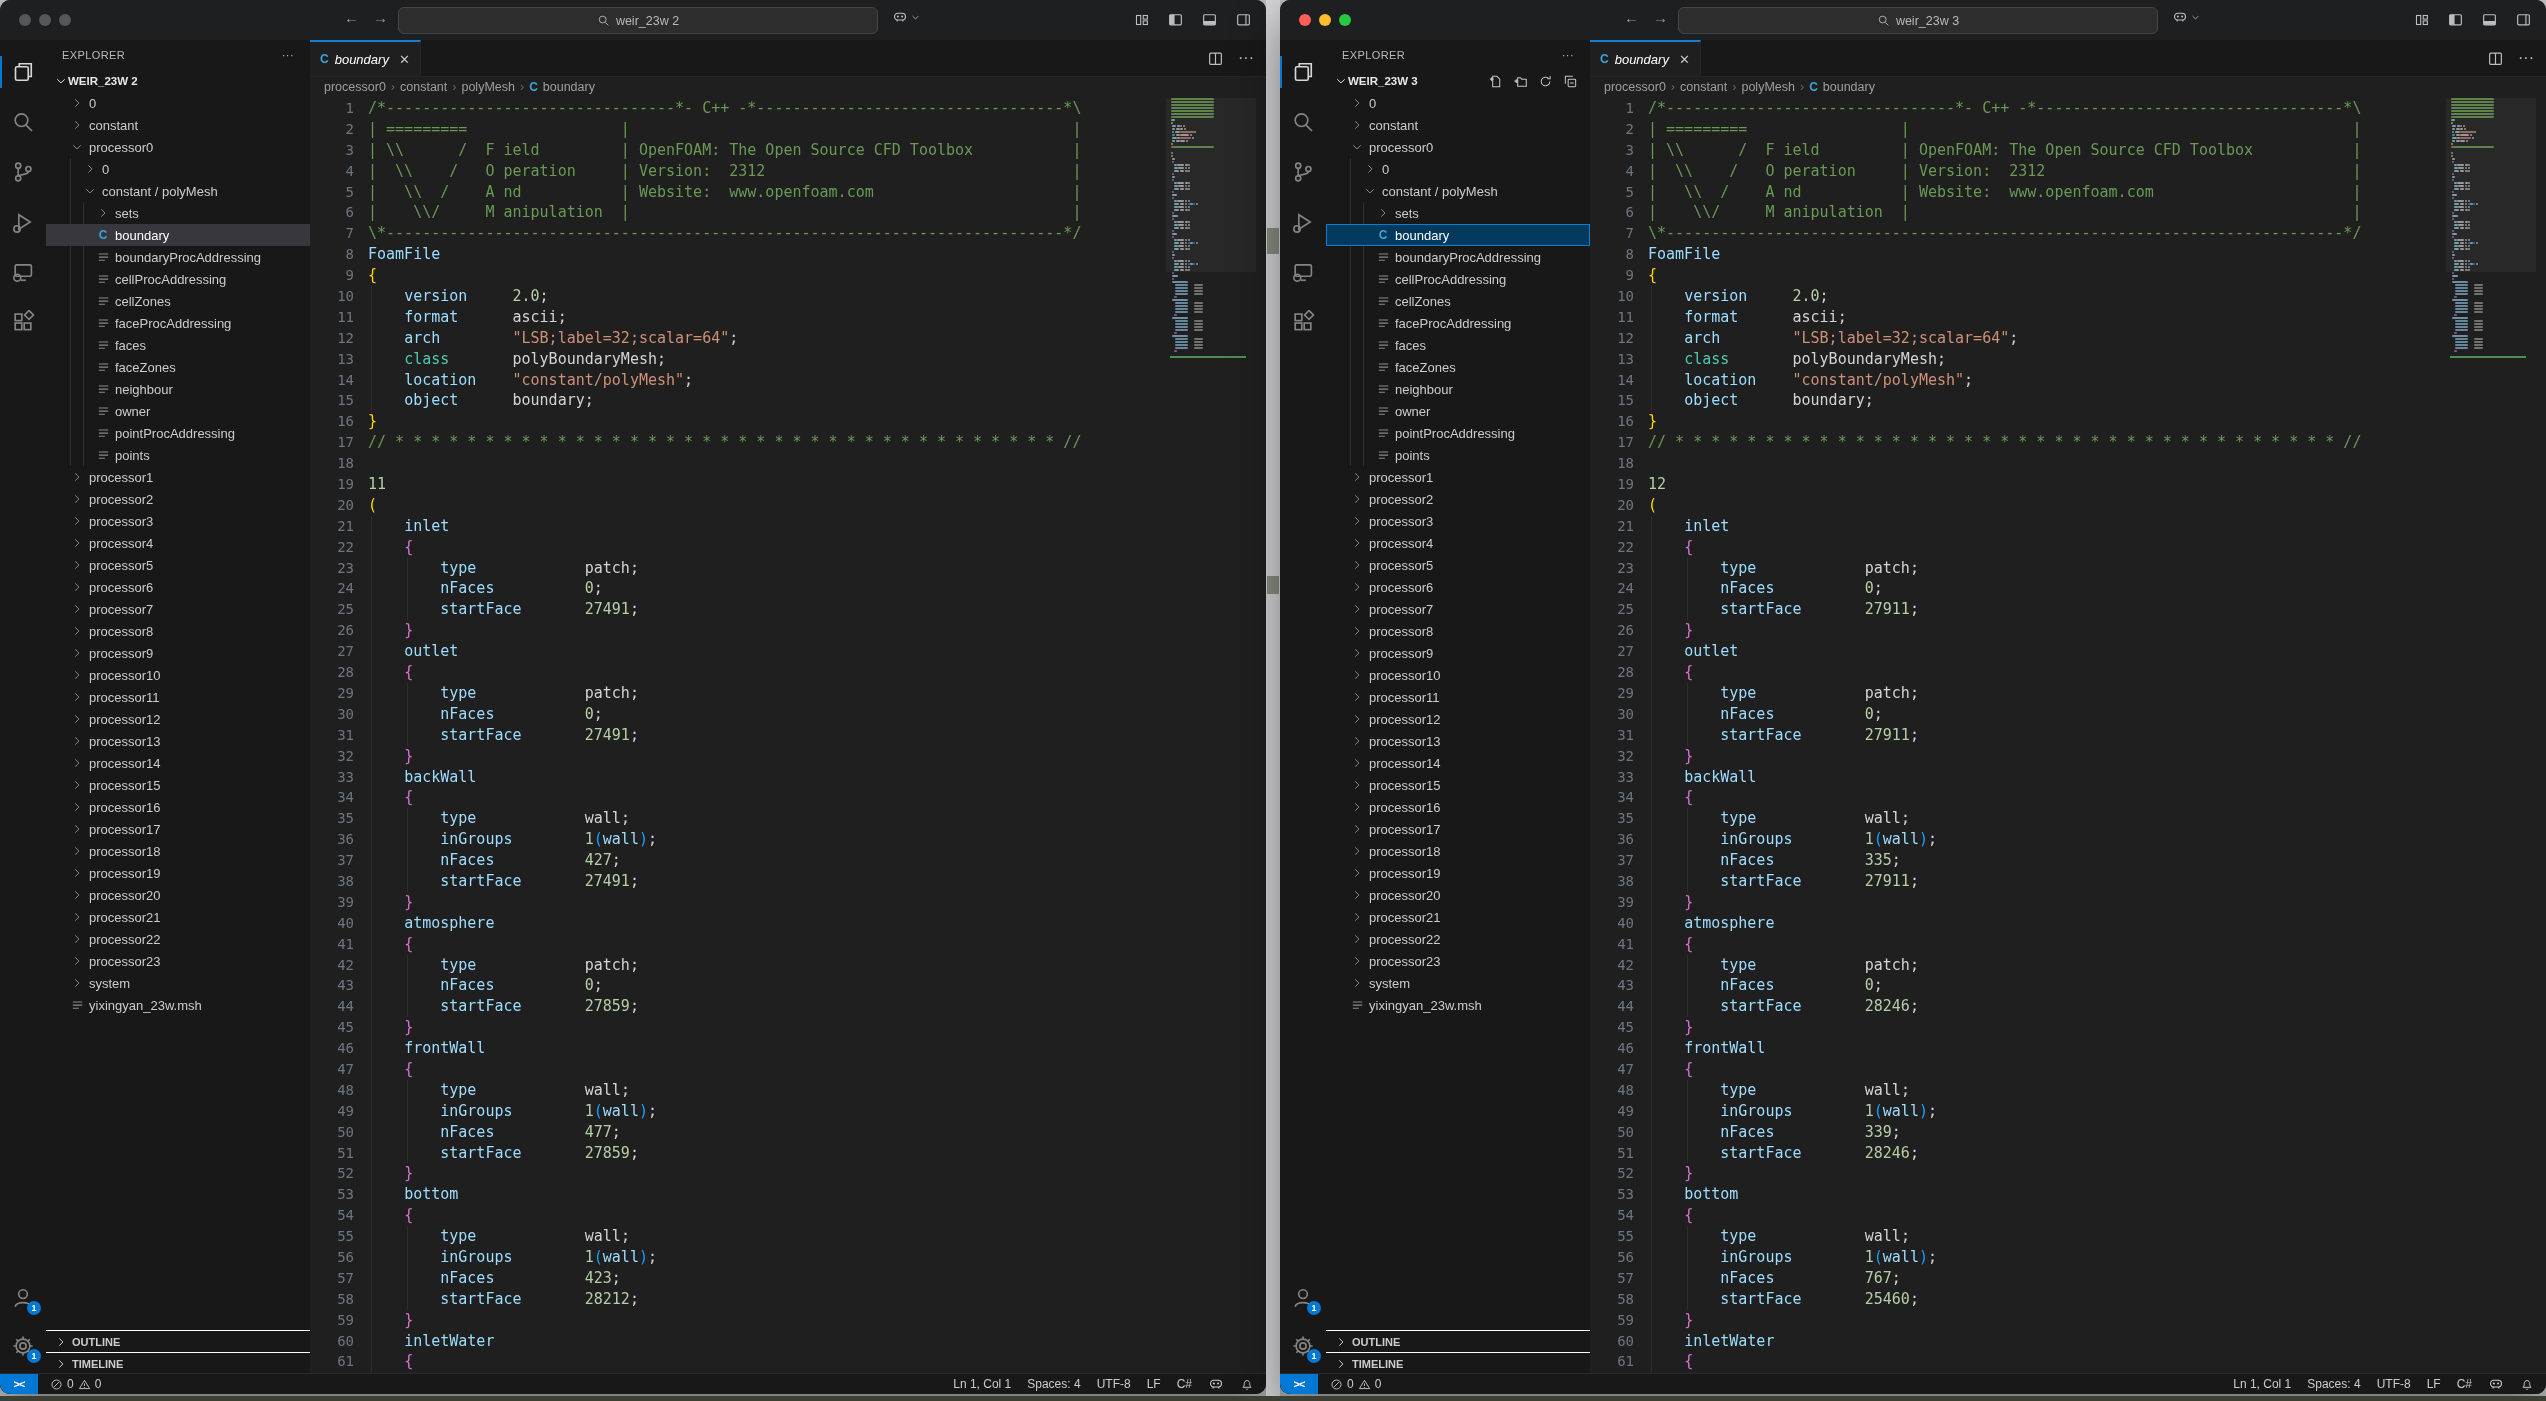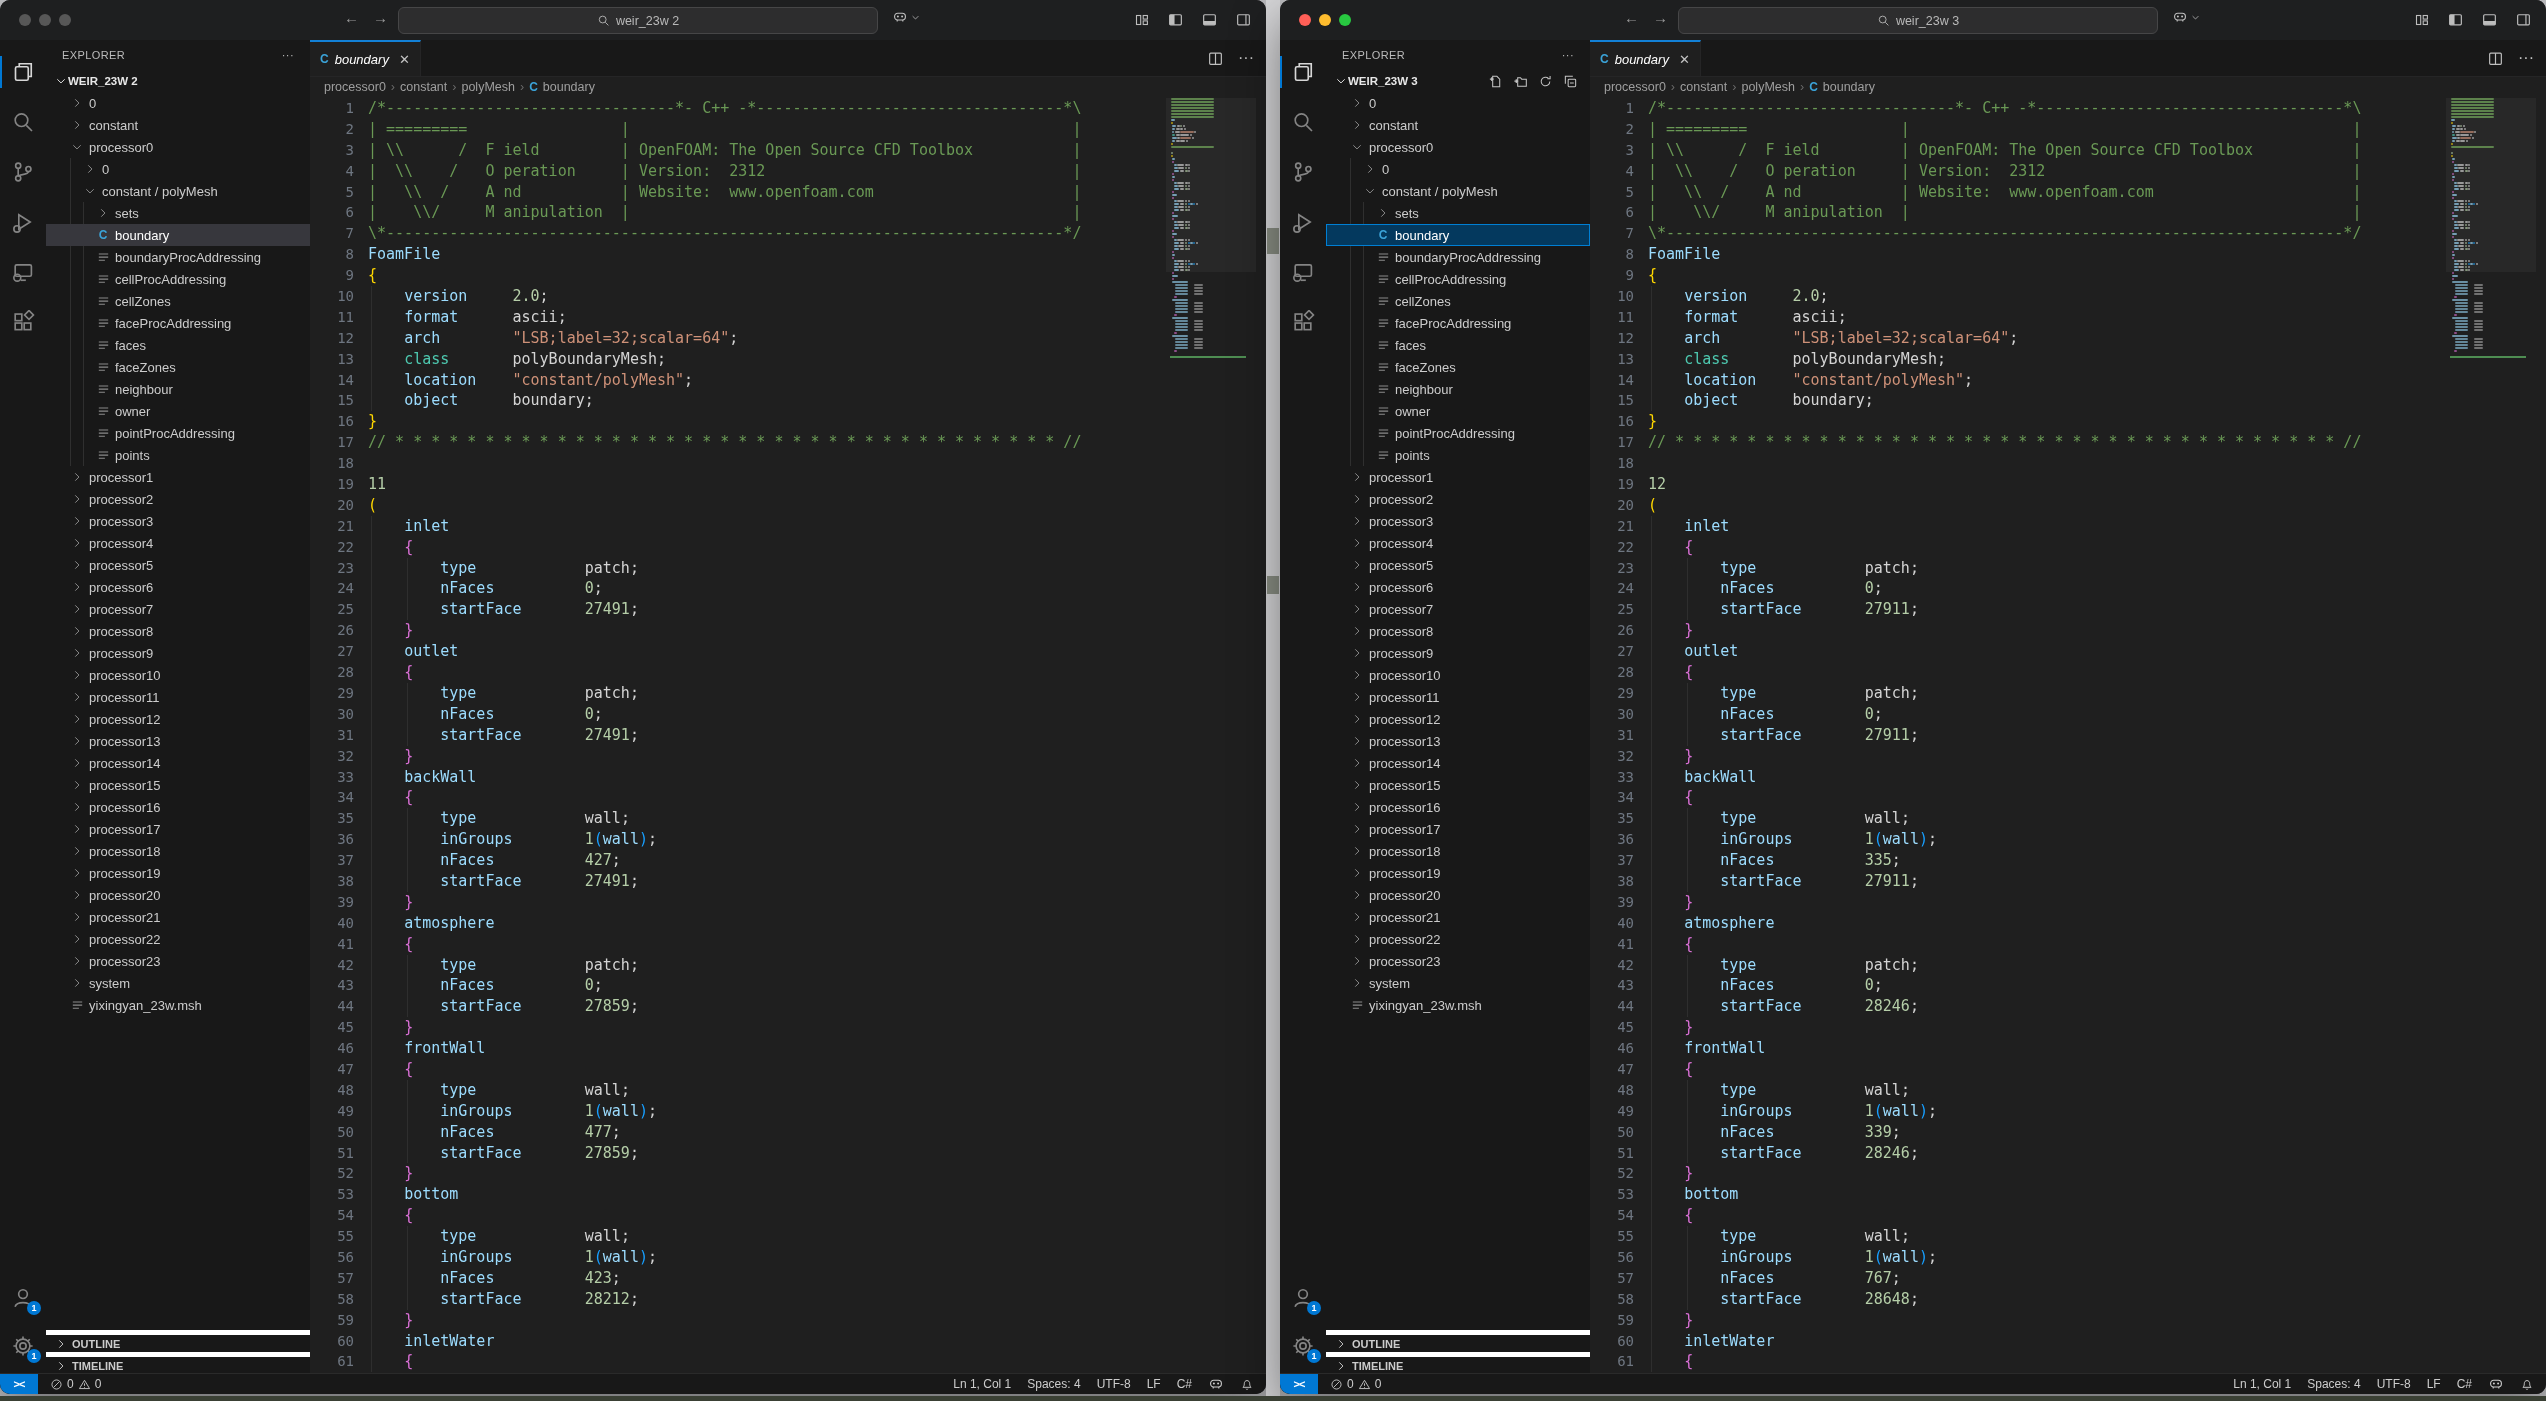--- a/index.html
+++ b/index.html
@@ -30,21 +30,21 @@
   .tree{position:absolute;left:0;right:0;top:52px;}
   .trow{height:22px;display:flex;align-items:center;color:#cccccc;font-size:13px;position:relative;box-sizing:border-box;}
   .trow .chev{color:#8f8f8f;display:flex;width:16px;justify-content:center;flex:none;}
   .trow .ficon{width:16px;display:flex;justify-content:center;flex:none;color:#8a8a8a;}
   .trow .lbl{margin-left:4px;white-space:nowrap;}
   .trow.sel-unfocused{background:#37373d;color:#fff;}
   .trow.sel-focused{background:#04395e;color:#fff;outline:1px solid #007fd4;outline-offset:-1px;}
   .g2{background-image:linear-gradient(#2f2f2f,#2f2f2f);background-repeat:no-repeat;background-size:1px 22px;background-position:24px 0;}
   .g3{background-image:linear-gradient(#2f2f2f,#2f2f2f),linear-gradient(#2f2f2f,#2f2f2f);background-repeat:no-repeat;background-size:1px 22px,1px 22px;background-position:24px 0,37px 0;}
   .cfile-glyph{color:#3ba3d8;font-weight:bold;font-size:12px;font-family:"Liberation Sans",sans-serif;}
-  .bottom-row{position:absolute;left:0;right:0;height:22px;border-top:5px solid #ffffff;display:flex;align-items:center;color:#cccccc;font-size:11px;font-weight:bold;padding-left:8px;box-sizing:border-box;gap:4px;}
+  .bottom-row{position:absolute;left:0;right:0;height:22px;border-top:1px solid #ffffff;display:flex;align-items:center;color:#cccccc;font-size:11px;font-weight:bold;padding-left:8px;box-sizing:border-box;gap:4px;}
   
   .editor{position:absolute;left:310px;top:40px;right:0;bottom:20px;background:#1f1f1f;}
   .tabbar{position:absolute;left:0;right:0;top:0;height:36px;background:#181818;border-bottom:1px solid #252526;}
   .tab{position:absolute;left:0;top:0;height:36px;background:#1f1f1f;border-top:2px solid #1280d6;border-right:1px solid #252526;display:flex;align-items:center;padding:0 10px;box-sizing:border-box;gap:6px;}
   .tab .tlabel{color:#ffffff;font-style:italic;font-size:13px;}
   .tab .close{color:#c5c5c5;font-size:13px;margin-left:4px;}
   .tab-actions{position:absolute;right:12px;top:0;height:36px;display:flex;align-items:center;gap:14px;color:#c0c0c0;}
   .breadcrumbs{position:absolute;left:0;right:0;top:36px;height:22px;display:flex;align-items:center;color:#9f9f9f;font-size:12.5px;padding-left:14px;gap:5px;}
   .bc-sep{color:#6b6b6b;}
   .code{position:absolute;left:0;right:0;top:58px;bottom:0;overflow:hidden;font-family:"DejaVu Sans Mono","Liberation Mono",monospace;font-size:15px;}
@@ -1648,21 +1648,21 @@
         <div class="crow"><span class="ln">48</span><div class="guide" style="left: 61px;"></div><div class="guide" style="left: 97px;"></div><span class="ctext"><span>        </span><span class="tk-key">type</span><span>            </span><span class="tk-pln">wall</span><span class="tk-pln">;</span></span></div>
         <div class="crow"><span class="ln">49</span><div class="guide" style="left: 61px;"></div><div class="guide" style="left: 97px;"></div><span class="ctext"><span>        </span><span class="tk-key">inGroups</span><span>        </span><span class="tk-num">1</span><span class="tk-pb">(</span><span class="tk-key">wall</span><span class="tk-pb">)</span><span class="tk-pln">;</span></span></div>
         <div class="crow"><span class="ln">50</span><div class="guide" style="left: 61px;"></div><div class="guide" style="left: 97px;"></div><span class="ctext"><span>        </span><span class="tk-key">nFaces</span><span>          </span><span class="tk-num">339</span><span class="tk-pln">;</span></span></div>
         <div class="crow"><span class="ln">51</span><div class="guide" style="left: 61px;"></div><div class="guide" style="left: 97px;"></div><span class="ctext"><span>        </span><span class="tk-key">startFace</span><span>       </span><span class="tk-num">28246</span><span class="tk-pln">;</span></span></div>
         <div class="crow"><span class="ln">52</span><div class="guide" style="left: 61px;"></div><span class="ctext"><span>    </span><span class="tk-b2">}</span></span></div>
         <div class="crow"><span class="ln">53</span><div class="guide" style="left: 61px;"></div><span class="ctext"><span>    </span><span class="tk-key">bottom</span></span></div>
         <div class="crow"><span class="ln">54</span><div class="guide" style="left: 61px;"></div><span class="ctext"><span>    </span><span class="tk-b2">{</span></span></div>
         <div class="crow"><span class="ln">55</span><div class="guide" style="left: 61px;"></div><div class="guide" style="left: 97px;"></div><span class="ctext"><span>        </span><span class="tk-key">type</span><span>            </span><span class="tk-pln">wall</span><span class="tk-pln">;</span></span></div>
         <div class="crow"><span class="ln">56</span><div class="guide" style="left: 61px;"></div><div class="guide" style="left: 97px;"></div><span class="ctext"><span>        </span><span class="tk-key">inGroups</span><span>        </span><span class="tk-num">1</span><span class="tk-pb">(</span><span class="tk-key">wall</span><span class="tk-pb">)</span><span class="tk-pln">;</span></span></div>
         <div class="crow"><span class="ln">57</span><div class="guide" style="left: 61px;"></div><div class="guide" style="left: 97px;"></div><span class="ctext"><span>        </span><span class="tk-key">nFaces</span><span>          </span><span class="tk-num">767</span><span class="tk-pln">;</span></span></div>
-        <div class="crow"><span class="ln">58</span><div class="guide" style="left: 61px;"></div><div class="guide" style="left: 97px;"></div><span class="ctext"><span>        </span><span class="tk-key">startFace</span><span>       </span><span class="tk-num">28648</span><span class="tk-pln">;</span></span></div>
+        <div class="crow"><span class="ln">58</span><div class="guide" style="left: 61px;"></div><div class="guide" style="left: 97px;"></div><span class="ctext"><span>        </span><span class="tk-key">startFace</span><span>       </span><span class="tk-num">25460</span><span class="tk-pln">;</span></span></div>
         <div class="crow"><span class="ln">59</span><div class="guide" style="left: 61px;"></div><span class="ctext"><span>    </span><span class="tk-b2">}</span></span></div>
         <div class="crow"><span class="ln">60</span><div class="guide" style="left: 61px;"></div><span class="ctext"><span>    </span><span class="tk-key">inletWater</span></span></div>
         <div class="crow"><span class="ln">61</span><div class="guide" style="left: 61px;"></div><span class="ctext"><span>    </span><span class="tk-b2">{</span></span></div>
       </div>
       <div class="minimap" style="right: 14px;">
         <div class="mm-slider"></div>
         <div class="mline">
           <span class="mseg" style="width: 43.45px; margin-left: 0.8px; background: rgb(106, 153, 85); opacity: 0.8;"></span>
         </div>
         <div class="mline">

